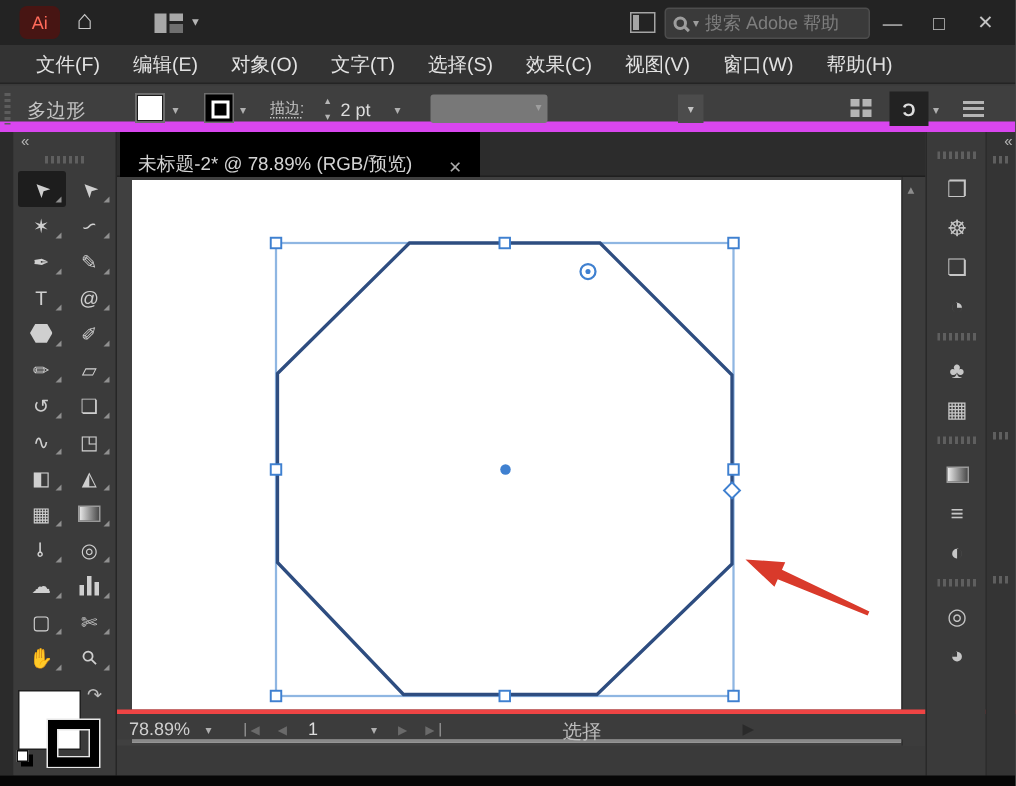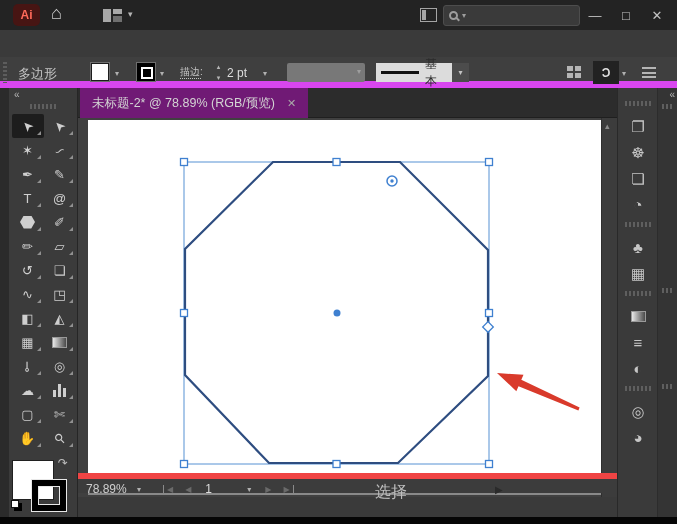--- a/index.html
+++ b/index.html
@@ -6,21 +6,21 @@
   html,body { background:#111; }
   #app {
     position:relative; width:677px; height:524px; overflow:hidden;
     font-family:"Liberation Sans","DejaVu Sans",sans-serif;
     background:#3a3a3a; color:#ddd; -webkit-user-select:none; user-select:none;
   }
 
   
   .titlebar { position:absolute; left:0; top:0; width:677px; height:30px; background:#232323; }
   .ai-badge { position:absolute; left:13px; top:4px; width:27px; height:22px; background:#471513;
-    border-radius:5px; color:#ff6a5a; font-weight:bold; font-size:12px;
+    border-radius:5px; color:#ff6a5a; font-weight:normal; font-size:12px;
     display:flex; align-items:center; justify-content:center; }
   .home-ic { position:absolute; left:51px; top:3px; font-size:18px; color:#c9c9c9; }
   .ws-ic { position:absolute; left:103px; top:9px; width:8px; height:13px; background:#a8a8a8; }
   .ws-ic::after { content:""; position:absolute; left:10px; top:0; width:9px; height:5px; background:#a8a8a8; }
   .ws-ic::before { content:""; position:absolute; left:10px; top:7px; width:9px; height:6px; background:#6f6f6f; }
   .ws-chev { position:absolute; left:128px; top:9px; color:#b5b5b5; font-size:9px; }
   .arrange-ic { position:absolute; left:420px; top:8px; width:17px; height:14px; border:1px solid #a5a5a5; }
   .arrange-ic::after { content:""; position:absolute; left:1px; top:1px; width:4px; height:10px; background:#a5a5a5; }
   .searchbox { position:absolute; left:443px; top:5px; width:137px; height:21px; background:#3a3a3a;
     border:1px solid #4d4d4d; border-radius:3px; display:flex; align-items:center; padding:0 5px; gap:4px; }
@@ -108,46 +108,46 @@
     border:1px solid #202020; }
   .strokebig { position:absolute; left:21px; top:24px; width:34px; height:31px; border:6px solid #000;
     box-shadow:0 0 0 1px #e8e8e8, inset 0 0 0 1px #e8e8e8; }
   .swap-ic { position:absolute; left:47px; top:0px; color:#bdbdbd; font-size:12px; }
   .mini-swatch { position:absolute; left:0px; top:44px; width:8px; height:8px; background:#fff;
     border:1px solid #111; box-shadow:3px 3px 0 0 #000; }
 
   
   .tabstrip { position:absolute; left:78px; top:88px; width:539px; height:30px; background:#2c2c2c;
     border-bottom:1px solid #1f1f1f; }
-  .doc-tab { position:absolute; left:2px; top:0; height:30px; background:#701a75; display:flex;
-    align-items:center; gap:12px; padding:0 12px; }
+  .doc-tab { position:absolute; left:2px; top:0; height:30px; background:#000000; display:flex;
+    align-items:flex-end; gap:24px; padding:0 12px; }
   .doc-title { color:#d3d3d3; font-size:12.5px; white-space:nowrap; }
   .tab-close { color:#a9a9a9; font-size:11px; }
   .canvas-bg { position:absolute; left:78px; top:118px; width:539px; height:379px; background:#404040; }
   .artboard { position:absolute; left:88px; top:120px; width:513px; height:375px; background:#fff;
     border-bottom:2px solid #898989; }
   .vscroll { position:absolute; left:601px; top:118px; width:16px; height:379px; background:#3c3c3c;
     border-left:1px solid #2f2f2f; }
   .vs-up { position:absolute; left:3px; top:3px; color:#8d8d8d; font-size:9px; }
   #art-svg { position:absolute; left:88px; top:120px; width:513px; height:375px; }
 
   
   .statusbar { position:absolute; left:78px; top:473px; width:599px; height:20px; background:#3c3c3c;
-    border-top:6px solid #ef4444; font-size:12px;text-align:right; }
+    border-top:3px solid #ef4444; font-size:12px;text-align:right; }
   .sb-zoom { position:absolute; left:8px; top:3px; color:#cfcfcf; }
   .sb-zoom-chev { position:absolute; left:59px; top:6px; color:#b0b0b0; font-size:8px; }
   .sb-nav { position:absolute; left:79px; top:0; height:20px; display:flex; align-items:center; }
   .nav-btn { color:#8a8a8a; font-size:8px; padding:0 6px; }
   .nav-btn.dim { color:#6a6a6a; }
   .nav-first { border-left:1px solid #8a8a8a; padding-left:3px; margin-left:6px; }
   .nav-last { border-right:1px solid #8a8a8a; padding-right:3px; margin-right:6px; }
   .nav-field { width:56px; height:16px; margin:0 3px; display:flex; align-items:center;
     justify-content:space-between; padding:0 5px; color:#ddd; }
   .nav-field .chv { color:#b0b0b0; font-size:8px; }
-  .sb-mode { position:absolute; left:297px; top:3px; color:#bdbdbd; font-size:16px; }
+  .sb-mode { position:absolute; left:297px; top:3px; color:#bdbdbd; font-size:13px; }
   .sb-right { position:absolute; left:417px; top:5px; color:#2a2a2a; font-size:10px; }
 
   
   .dock { position:absolute; left:617px; top:88px; width:40px; height:429px; background:#3a3a3a;
     border-left:1px solid #292929; }
   #dock-icons { position:absolute; left:0; top:8px; width:40px; display:flex; flex-direction:column;
     align-items:center; }
   .dock-ic { height:26px; display:flex; align-items:center; justify-content:center;
     color:#c6c6c6; font-size:15px; width:100%; }
   .dock-grip { margin:5px 0 7px; }
@@ -180,46 +180,54 @@
 
   <div class="titlebar">
     <div class="ai-badge">Ai</div>
     <div class="home-ic">⌂</div>
     <div class="ws-ic"></div>
     <div class="ws-chev">▾</div>
     <div class="arrange-ic"></div>
     <div class="searchbox">
       <span class="mag"></span>
       <span class="search-chev">▾</span>
+      <span class="search-ph">搜索 Adobe 帮助</span>
     </div>
     <div class="winbtn" style="left:583px;">—</div>
     <div class="winbtn" style="left:614px;">□</div>
     <div class="winbtn" style="left:645px;">✕</div>
   </div>
 
+  <div class="menubar">
+      <span class="menu-item">文件(F)</span>
+      <span class="menu-item">编辑(E)</span>
+      <span class="menu-item">对象(O)</span>
+      <span class="menu-item">文字(T)</span>
+      <span class="menu-item">选择(S)</span>
+      <span class="menu-item">效果(C)</span>
+      <span class="menu-item">视图(V)</span>
+      <span class="menu-item">窗口(W)</span>
+      <span class="menu-item">帮助(H)</span>
+    </div>
 
   <div class="optionsbar">
     <div class="grip-v"></div>
     <div class="opt-label">多边形</div>
     <div class="fill-swatch"></div>
     <div class="sw-chev" style="left:115px;">▾</div>
     <div class="stroke-swatch"></div>
     <div class="sw-chev" style="left:160px;">▾</div>
     <div class="stroke-lbl">描边:</div>
     <div class="stepper">
       <span>▴</span>
       <span>▾</span>
     </div>
     <div class="wfield">2 pt</div>
     <div class="opt-chev" style="left:263px;">▾</div>
     <div class="var-dd"></div>
-    <div class="brushbox">
-      <span class="brush-line"></span>
-      <span class="brush-name">基本</span>
-    </div>
     <div class="brush-chev">▾</div>
     <div class="quad-ic"></div>
     <div class="props-btn">Ɔ</div>
     <div class="props-chev">▾</div>
     <div class="list-ic"></div>
   </div>
 
   <div class="leftgutter"></div>
   <div class="toolpanel">
     <div class="collapse tp-collapse">«</div>

